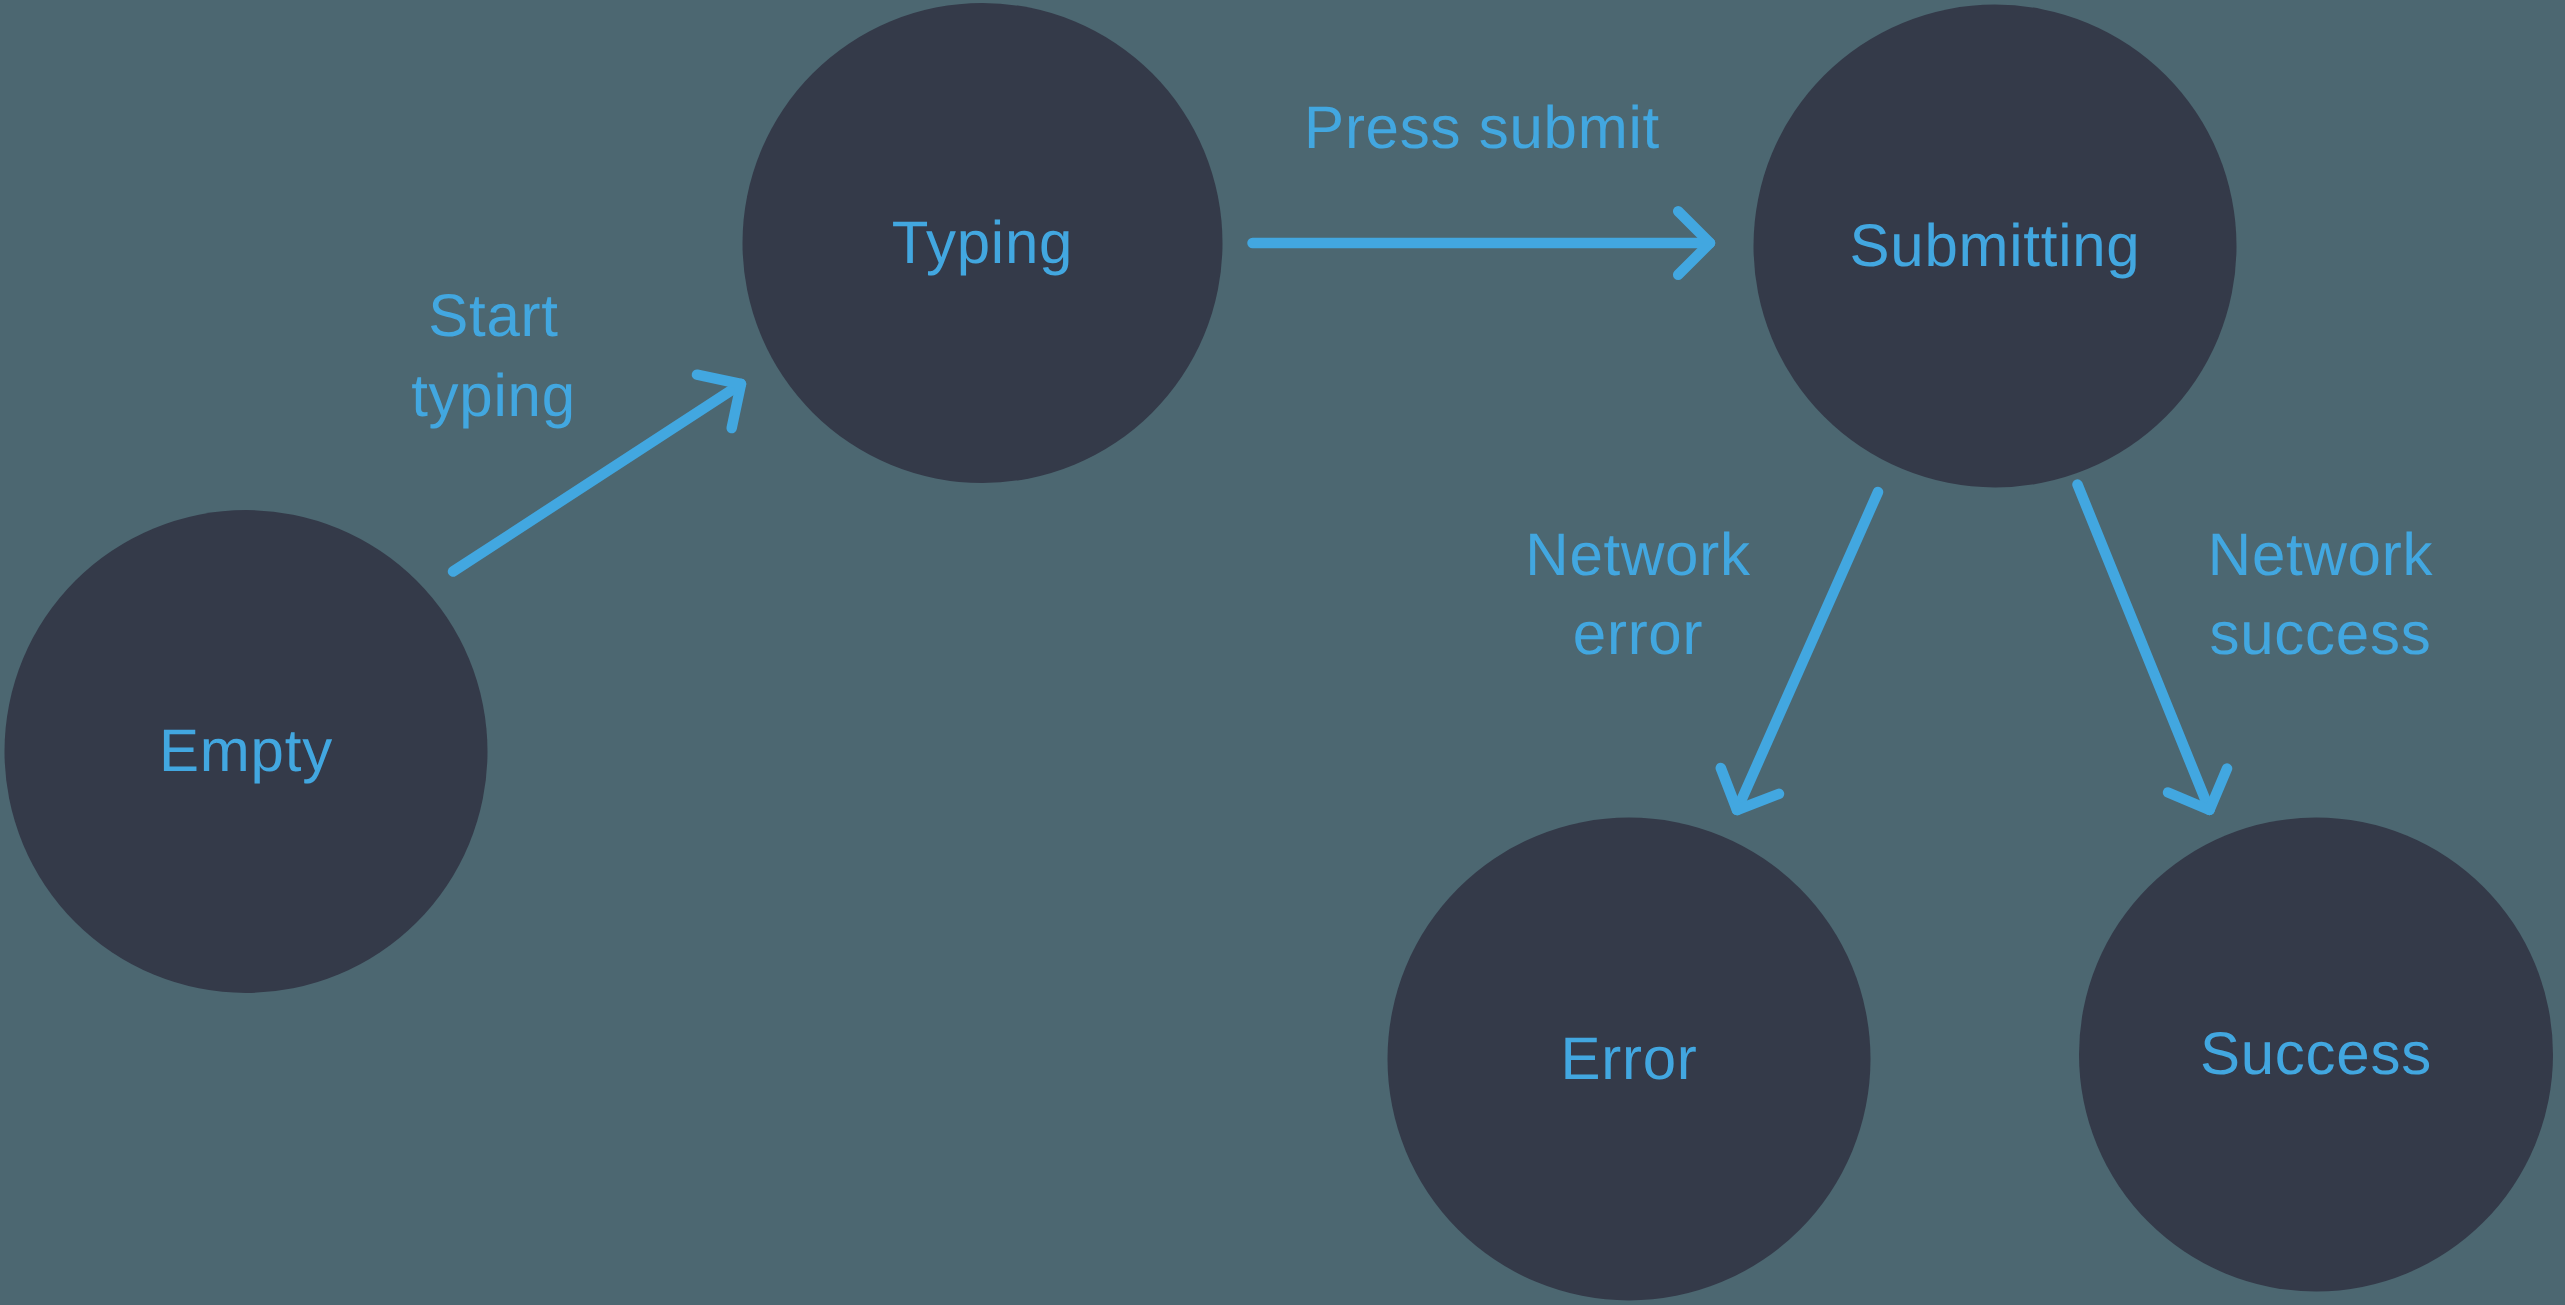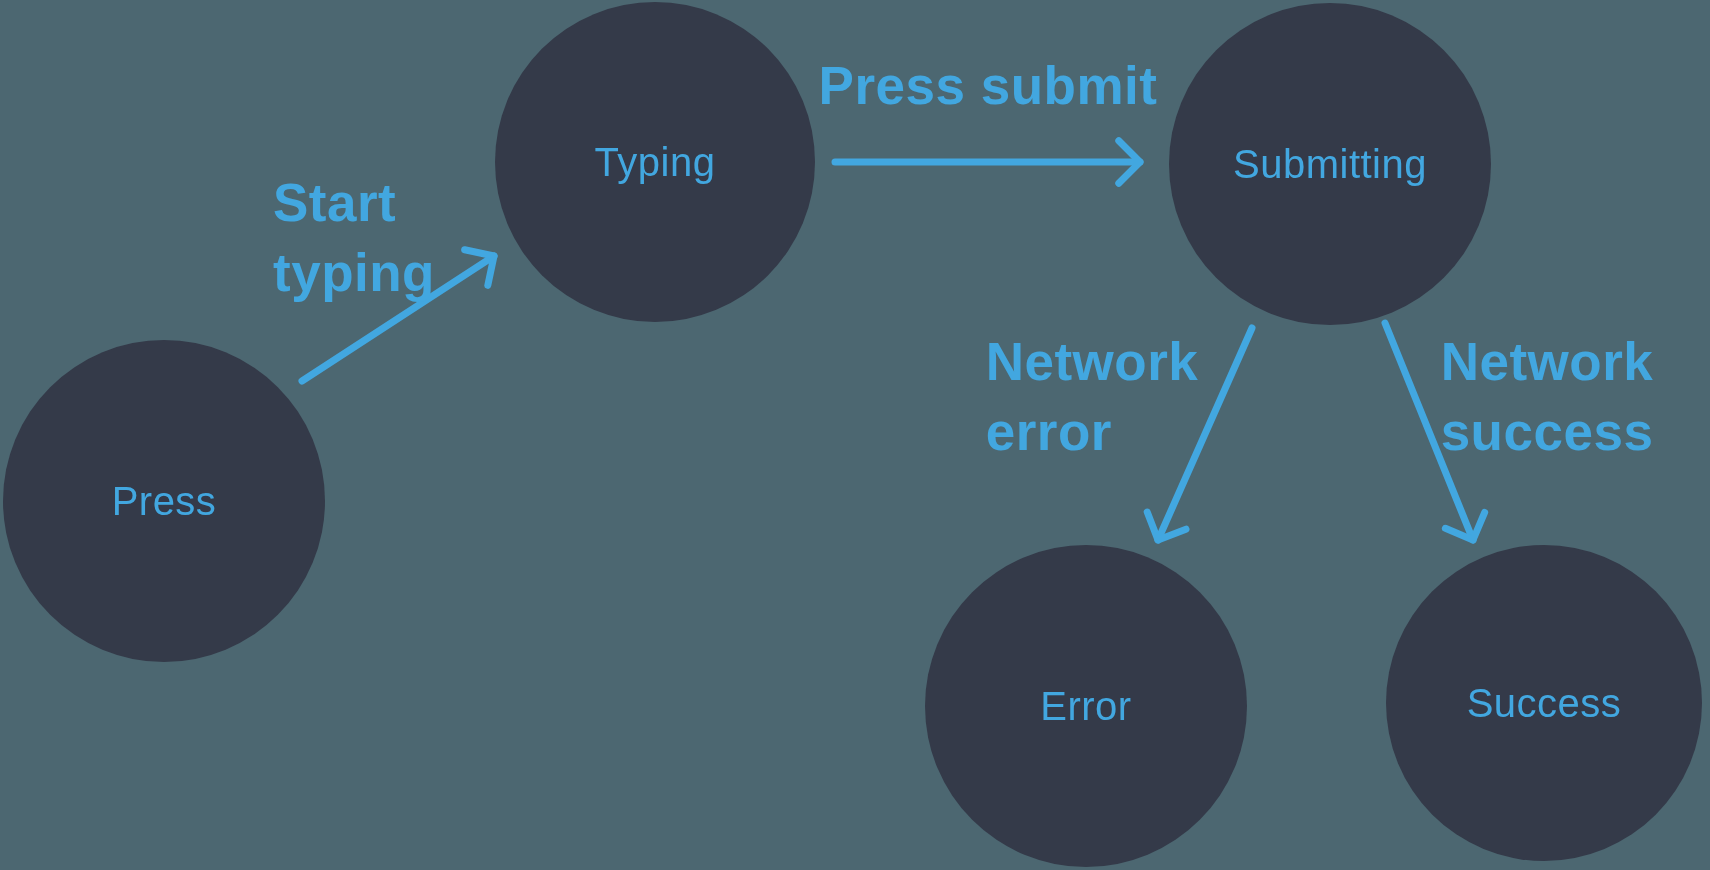--- a/index.html
+++ b/index.html
@@ -38,26 +38,25 @@
   .node-label {
     color: var(--accent);
     font-size: 40px;
     letter-spacing: 0.5px;
     white-space: nowrap;
   }
   .edge-label {
     position: absolute;
     transform: translate(-50%, -50%);
     color: var(--accent);
-    font-size: 53px;
+    font-size: 40px;
     line-height: 1.32;
-    text-align: left;
+    text-align: center;
     white-space: pre-line;
     letter-spacing: 0.5px;
-    font-weight: bold;
   }
 </style>
 </head>
 <body>
 
 <div class="canvas">
 
   <svg id="arrows" class="arrows-layer" viewBox="0 0 1710 870">
       <g fill="none" stroke="#42A7E0" stroke-width="7" stroke-linecap="round" stroke-linejoin="round">
         <line x1="302" y1="381" x2="494" y2="256"></line>
@@ -71,36 +70,36 @@
         <line x1="1252" y1="328" x2="1158" y2="540"></line>
         <polyline points="1147.2061130477769,512.009072818811 1158,540 1185.990927181189,529.2061130477767"></polyline>
       </g>
       <g fill="none" stroke="#42A7E0" stroke-width="7" stroke-linecap="round" stroke-linejoin="round">
         <line x1="1385" y1="323" x2="1473" y2="540"></line>
         <polyline points="1445.3697323104918,528.3137556329622 1473,540 1484.686244367038,512.3697323104919"></polyline>
       </g>
     </svg>
 
   <div class="node" style="left: 3px; top: 340px; width: 322px; height: 322px;">
-    <span class="node-label">Press</span>
+    <span class="node-label">Empty</span>
   </div>
   <div class="node" style="left: 495px; top: 2px; width: 320px; height: 320px;">
     <span class="node-label">Typing</span>
   </div>
   <div class="node" style="left: 1169px; top: 3px; width: 322px; height: 322px; justify-content: center;">
     <span class="node-label">Submitting</span>
   </div>
   <div class="node" style="left: 925px; top: 545px; width: 322px; height: 322px;">
     <span class="node-label">Error</span>
   </div>
   <div class="node" style="left: 1386px; top: 545px; width: 316px; height: 316px;">
     <span class="node-label">Success</span>
   </div>
 
-  <div class="edge-label" style="left: 329px; top: 238px; margin-left: 25px;">Start
+  <div class="edge-label" style="left: 329px; top: 238px;">Start
 typing</div>
   <div class="edge-label" style="left: 988px; top: 86px;">Press submit</div>
   <div class="edge-label" style="left: 1092px; top: 397px;">Network
 error</div>
   <div class="edge-label" style="left: 1547px; top: 397px;">Network
 success</div>
 
 </div>
 
 </body></html>

